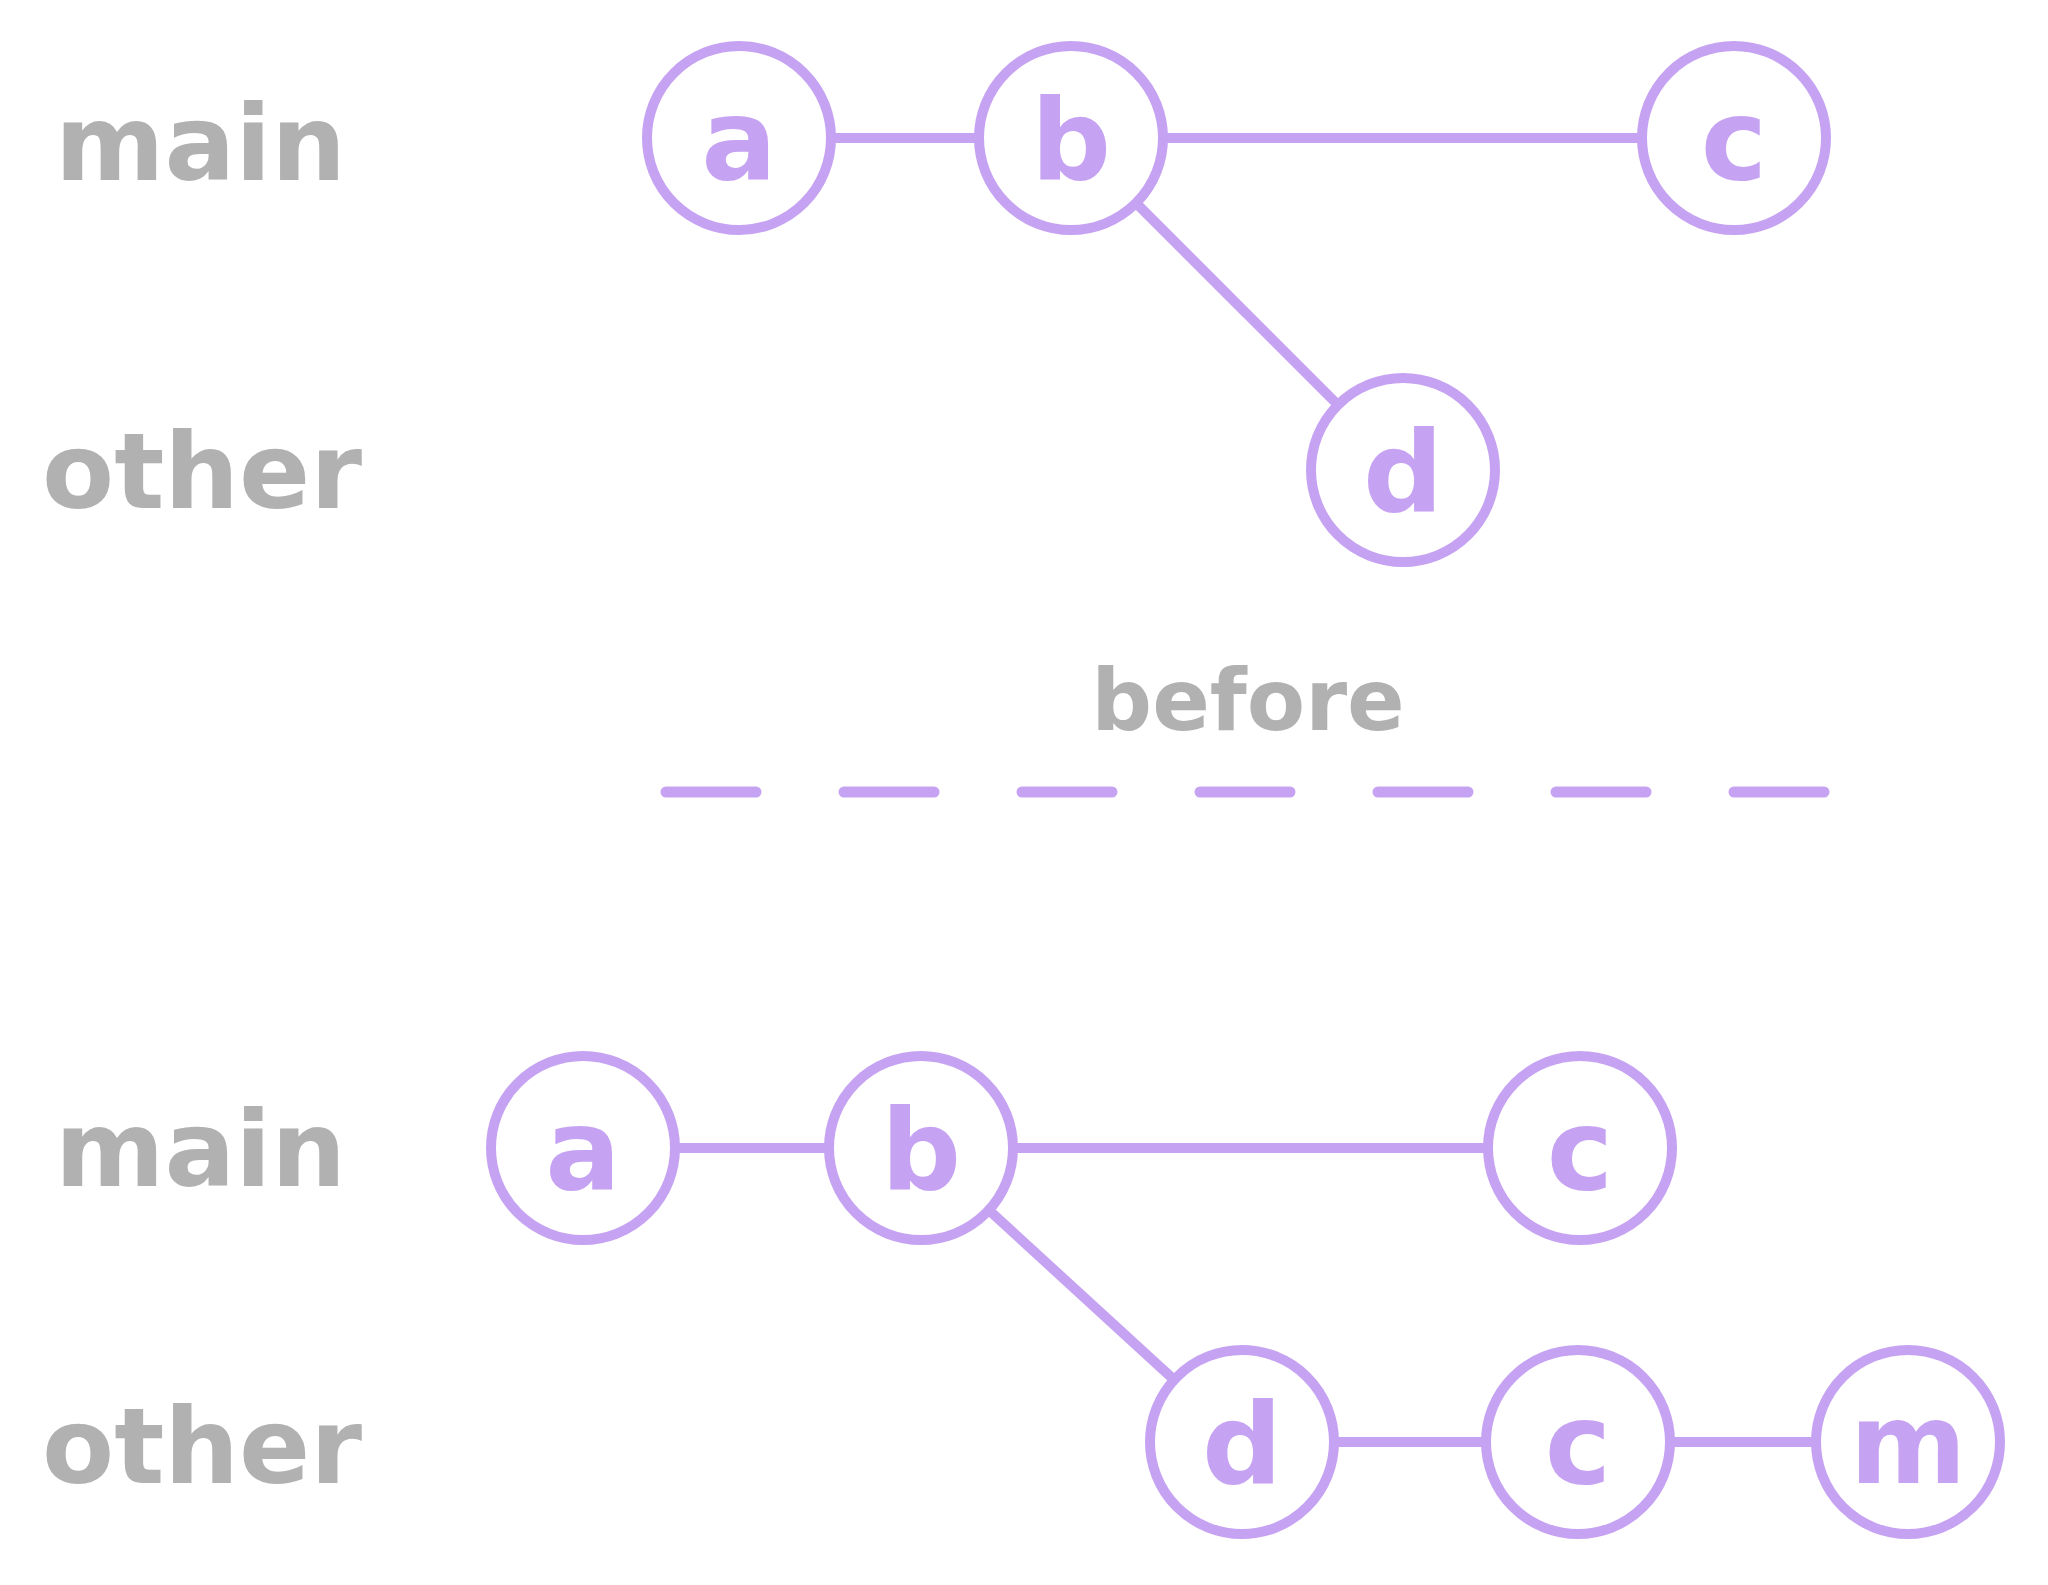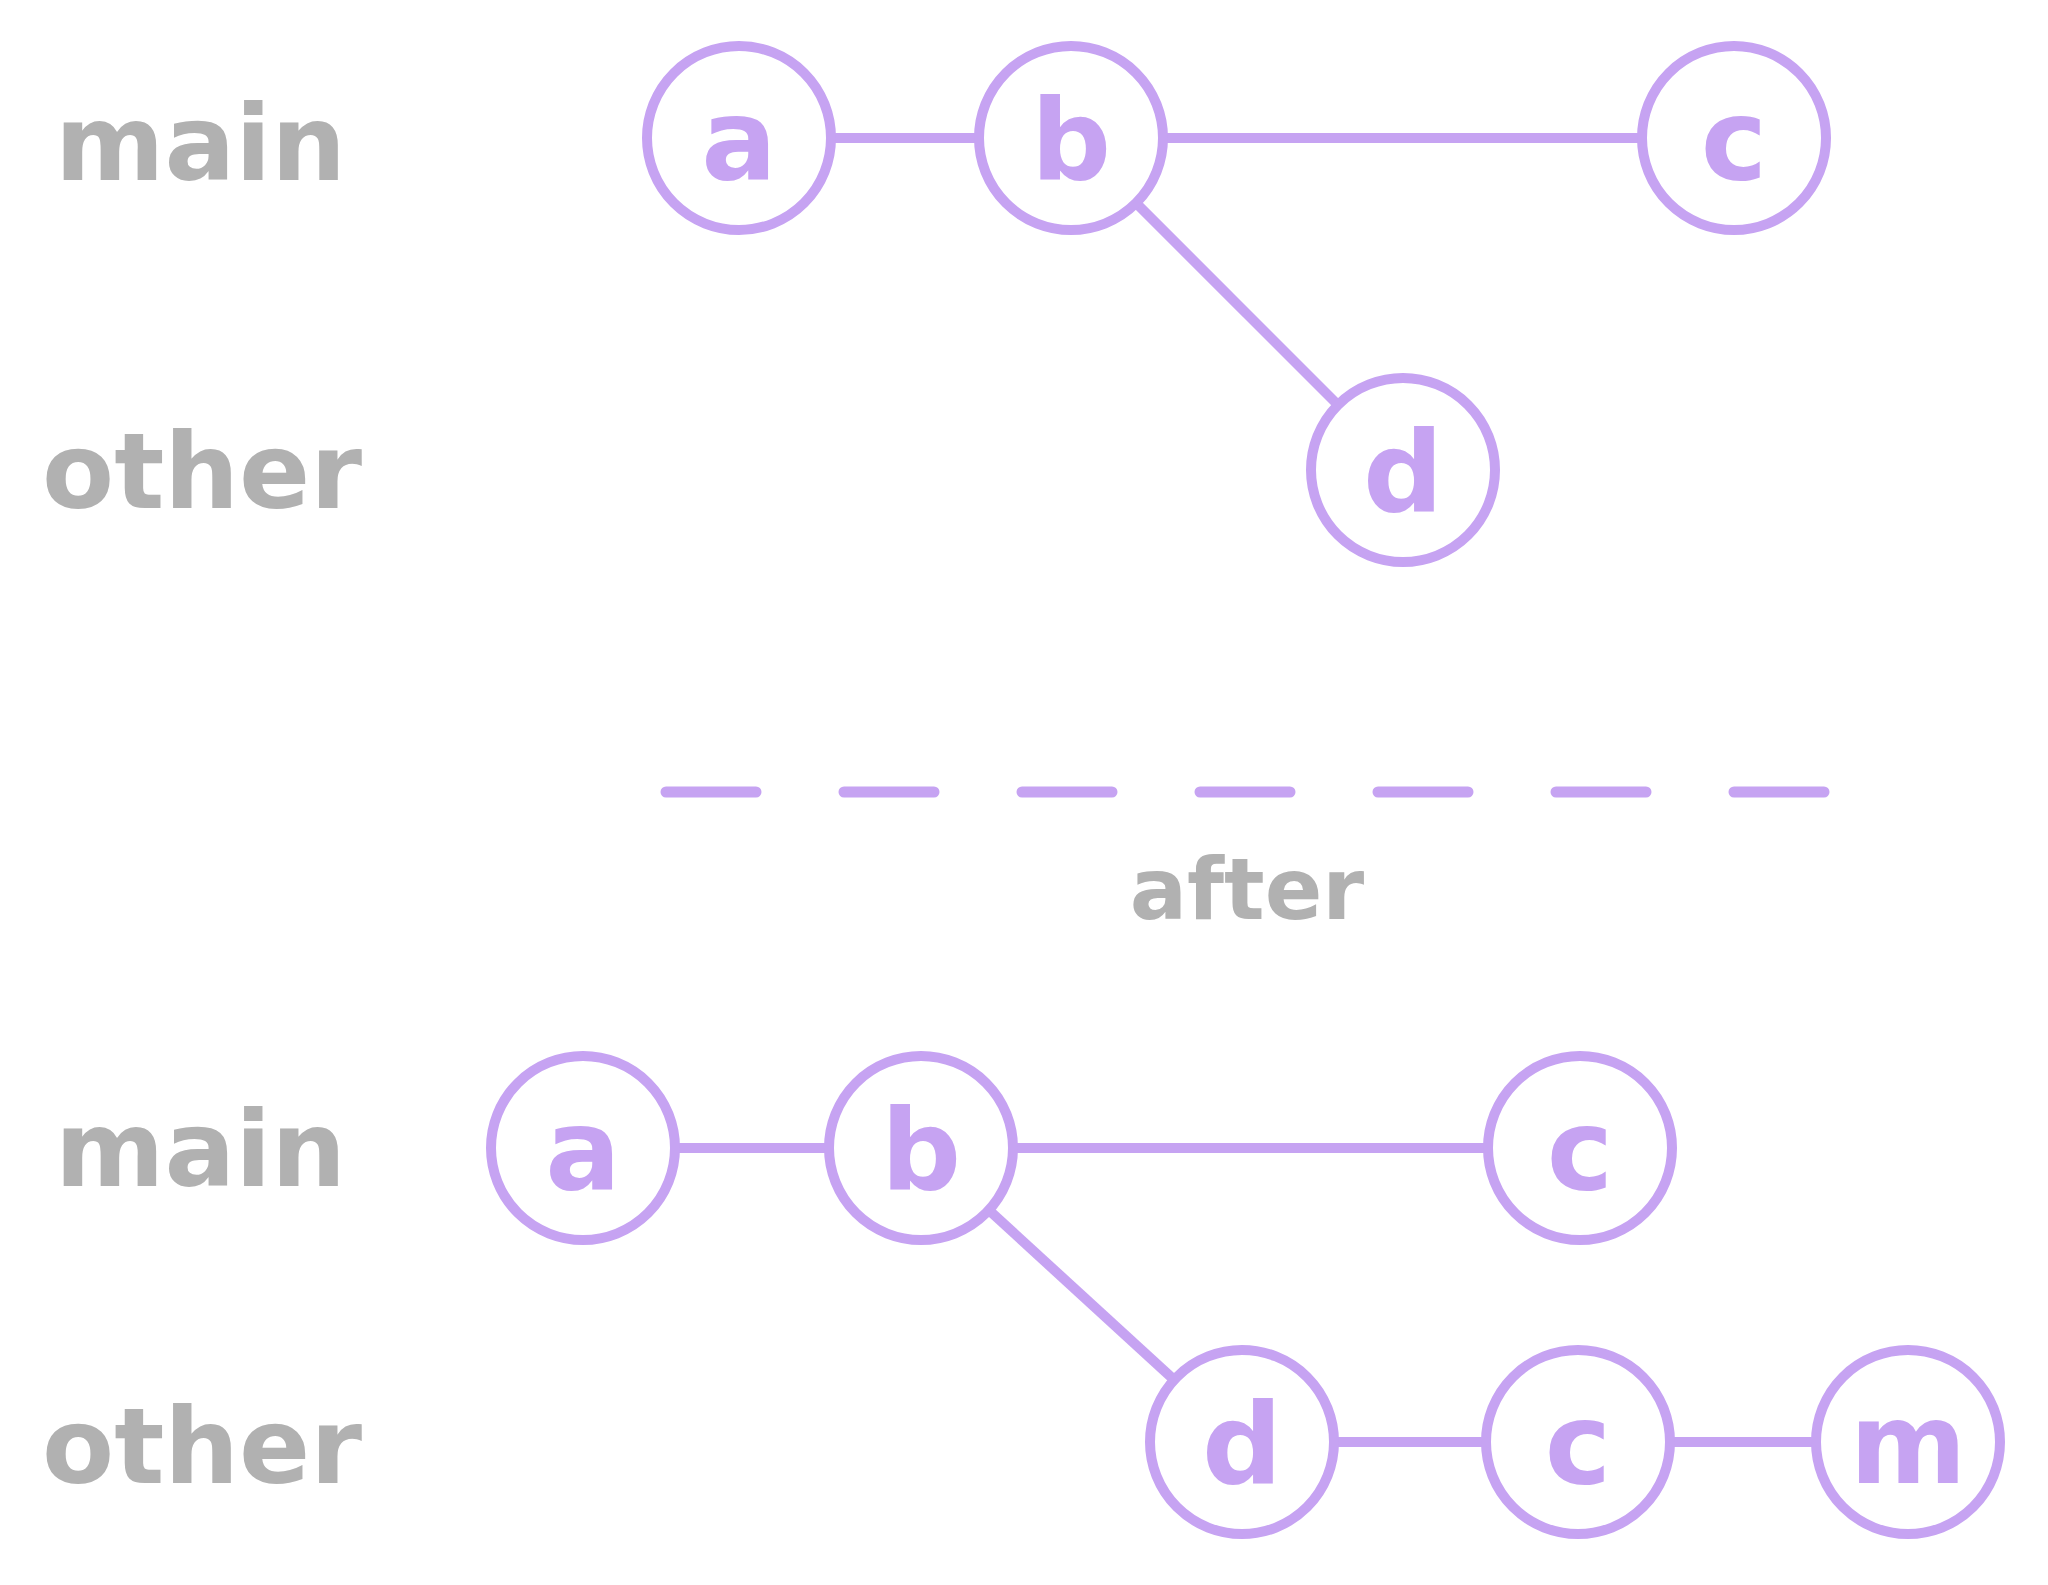--- a/index.html
+++ b/index.html
@@ -108,21 +108,21 @@
   <div class="node" style="left:974px; top:41px;">
     <span>b</span>
   </div>
   <div class="node" style="left:1637px; top:41px;">
     <span>c</span>
   </div>
   <div class="node" style="left:1306px; top:373px;">
     <span>d</span>
   </div>
 
-  <div class="divider-label" style="left:1247px; top:889px;">after</div>
+  <div class="divider-label" style="left:1248px; top:700px;">before</div>
 
   <div class="row-label" style="left:55px; top:1150px;">main</div>
   <div class="row-label" style="left:42px; top:1447px;">other</div>
 
   <div class="node" style="left:486px; top:1051px;">
     <span>a</span>
   </div>
   <div class="node" style="left:824px; top:1051px;">
     <span>b</span>
   </div>

